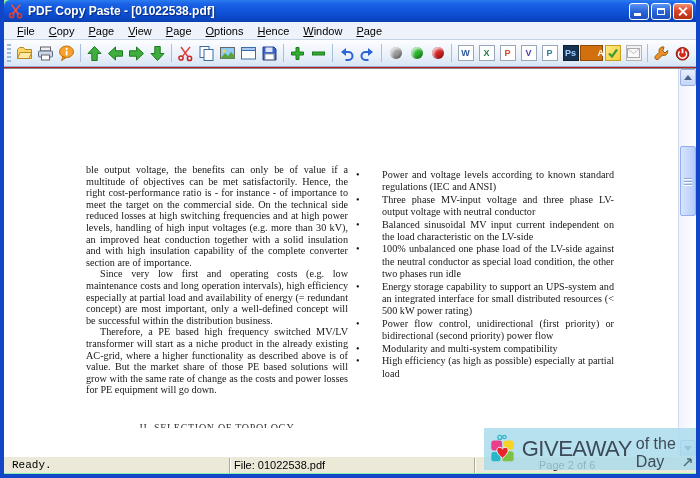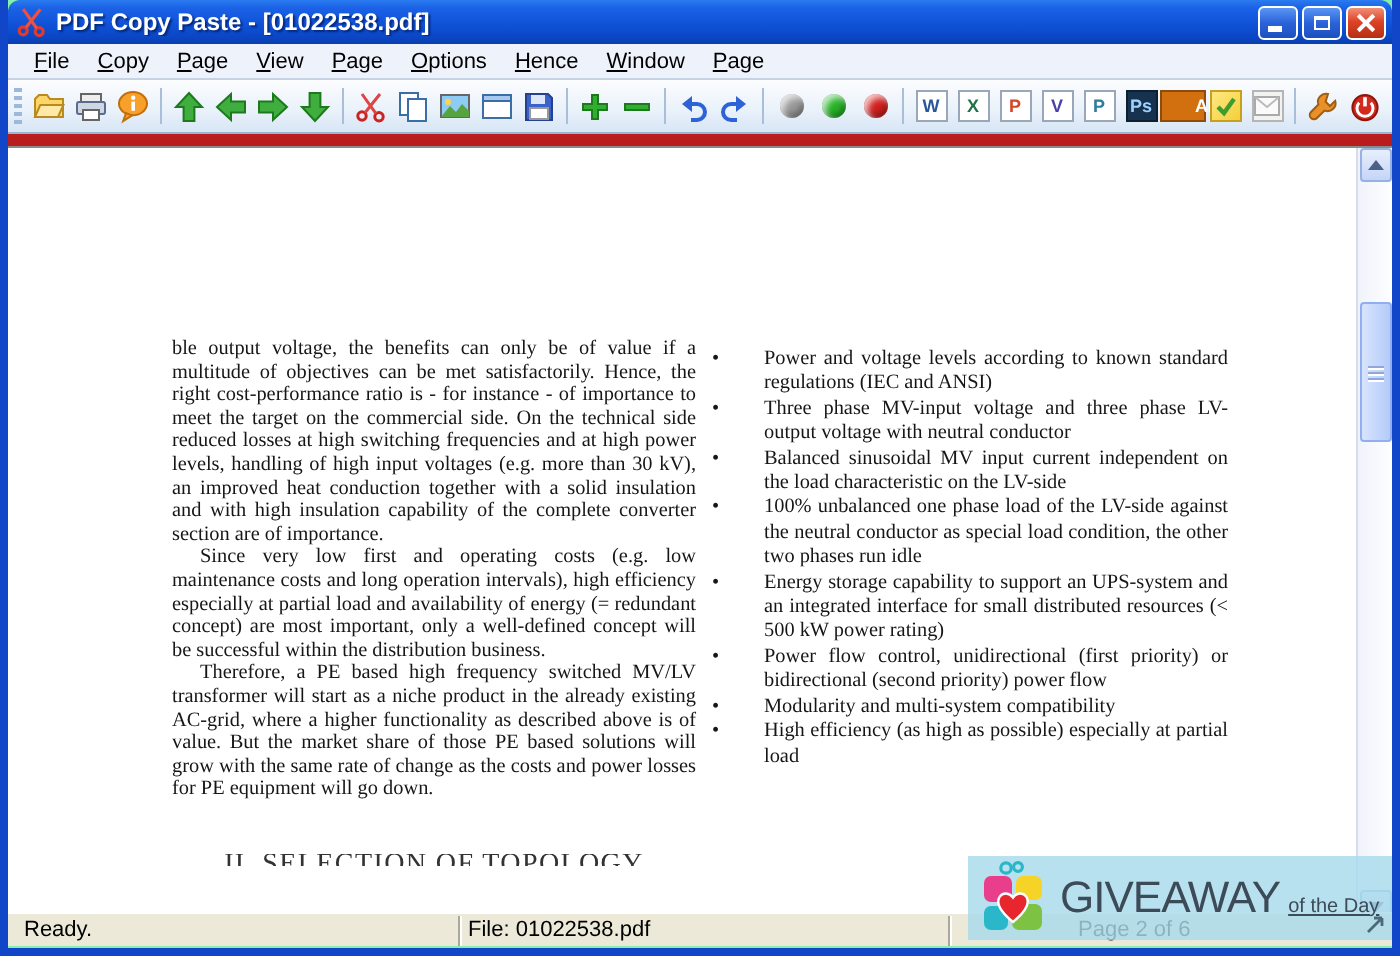--- a/index.html
+++ b/index.html
@@ -40,50 +40,50 @@
   .tbtn { width:21px; height:21px; display:flex; align-items:center; justify-content:center; border-radius:2px; }
   .dot { width:12px; height:12px; border-radius:50%; box-shadow:inset 2px 2px 3px rgba(255,255,255,.75), inset -1px -2px 3px rgba(0,0,0,.35); }
   .dot.gray{background:#9a9a9a;} .dot.green{background:#28b428;} .dot.red{background:#d42020;}
   .tile { width:16px; height:16px; border:1px solid #9aa7b8; background:#fff; font-size:9px; font-weight:bold; display:flex; align-items:center; justify-content:center; }
   .tile.w{color:#2b579a;} .tile.x{color:#217346;} .tile.pp{color:#d24726;} .tile.v{color:#4a3fa8;} .tile.pb{color:#2e7d9e;}
   .tile.ps{background:#17324f; border-color:#0d2030; color:#9fd1ff;}
   .tile.ai{background:#d2700f; border-color:#8e4c06; color:#fff;padding-left:21px;}
   .tile.note{background:linear-gradient(135deg,#ffe883,#f5cf3a); border-color:#c8a020;}
   .tile.mail{background:#f2f2f2; border-color:#b5b5b5;}
   
-  .docarea { position:relative; height:389px; background:#8a8a8a; border-top:6px solid #b91c1c; }
+  .docarea { position:relative; height:389px; background:#8a8a8a; border-top:1px solid #b91c1c; }
   .page { position:absolute; left:0; top:1px; width:674px; height:388px; background:#fff; overflow:hidden; }
   .col { position:absolute; top:95px; width:262px; font-family:"Liberation Serif", serif; font-size:10.2px; color:#161616; text-align:justify; }
   .col-left { left:82px; line-height:11.6px; }
   .col-right { left:348px; line-height:12.4px; }
   .col p.ind { text-indent:14px; }
   .blist { list-style:none; margin-top:5px; }
   .blist li { position:relative; padding-left:30px; }
   .blist li::before { content:"\2022"; position:absolute; left:4px; }
-  .clipped-heading { height:6px; overflow:hidden; margin-top:26px; text-align:center; font-size:14px; letter-spacing:.7px; font-variant:small-caps; color:#333; text-align:center; }
+  .clipped-heading { height:6px; overflow:hidden; margin-top:26px; text-align:center; font-size:10px; letter-spacing:.7px; font-variant:small-caps; color:#333; text-align:center; }
   
   .vscroll { position:absolute; right:0; top:1px; width:18px; height:388px; background:linear-gradient(90deg,#f0f3fb,#fdfeff); border-left:1px solid #d5dded; }
   .sbtn { position:absolute; left:1px; width:16px; height:17px; border-radius:2px; border:1px solid #98b1e4;
     background:linear-gradient(180deg,#e8effc,#c4d5f8); display:flex; align-items:center; justify-content:center; }
   .sbtn.up{top:0;} .sbtn.down{bottom:0;}
   .tri-up { width:0;height:0;border-left:4px solid transparent;border-right:4px solid transparent;border-bottom:5px solid #4c5f87; }
   .tri-down { width:0;height:0;border-left:4px solid transparent;border-right:4px solid transparent;border-top:5px solid #4c5f87; }
   .sthumb { position:absolute; left:1px; top:77px; width:16px; height:70px; border-radius:2px; border:1px solid #90aef0;
     background:linear-gradient(90deg,#d8e4fd,#b4cbf9); display:flex; flex-direction:column; gap:2px; align-items:center; justify-content:center; }
   .sthumb i { width:8px; height:1px; background:#8fa8d8; box-shadow:0 1px 0 #fff; }
   
   .statusbar { position:relative; height:17px; background:#ece9d8; border-top:1px solid #fff; font-size:11px; color:#000; }
   .statusbar .s-txt { position:absolute; top:2px; white-space:nowrap; }
-  .s-ready{left:8px;} .s-file{left:230px;} .s-page{left:535px;}
+  .s-ready{left:8px;font-family:Liberation Mono, monospace;} .s-file{left:230px;} .s-page{left:535px;}
   .s-sep { position:absolute; top:1px; width:1px; height:15px; background:#aca899; box-shadow:1px 0 0 #fff; }
   
   .banner { position:absolute; left:480px; top:428px; width:212px; height:42px; background:rgba(168,218,236,.82);
     display:flex; align-items:center; padding:2px 4px 2px 5px; z-index:30; }
   .banner .gtitle { font-size:22px; color:#3d4a57; letter-spacing:-.5px; margin-left:5px; }
-  .banner .gsub { font-size:10px; color:#3d4a57; margin:8px 0 0 4px;text-decoration:underline; }
+  .banner .gsub { font-size:16px; color:#3d4a57; margin:8px 0 0 4px; }
   .banner .resize { position:absolute; right:3px; bottom:3px; width:10px; height:10px; }
 </style>
 </head>
 <body>
 
 <div class="window">
 
   <div class="titlebar">
     <span class="app-icon">
       <svg width="16" height="16" viewBox="0 0 16 16">

